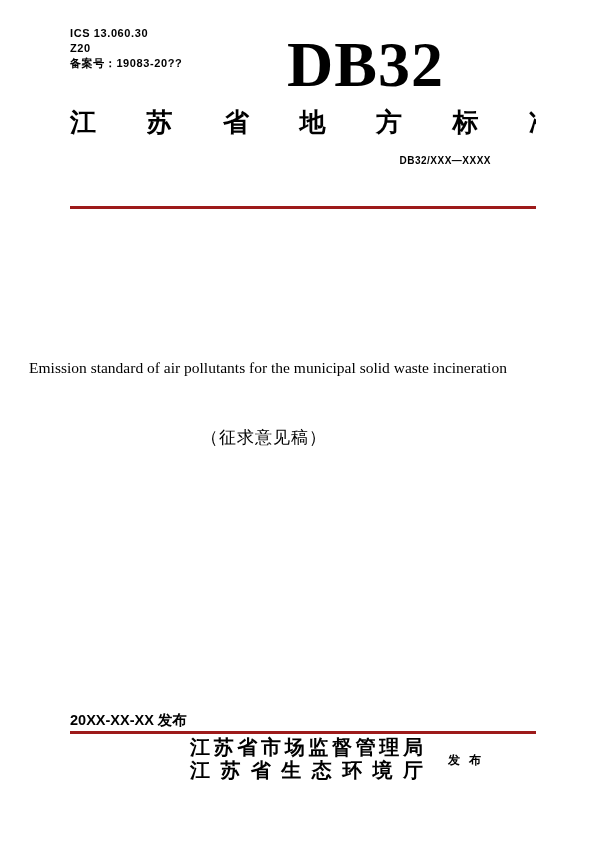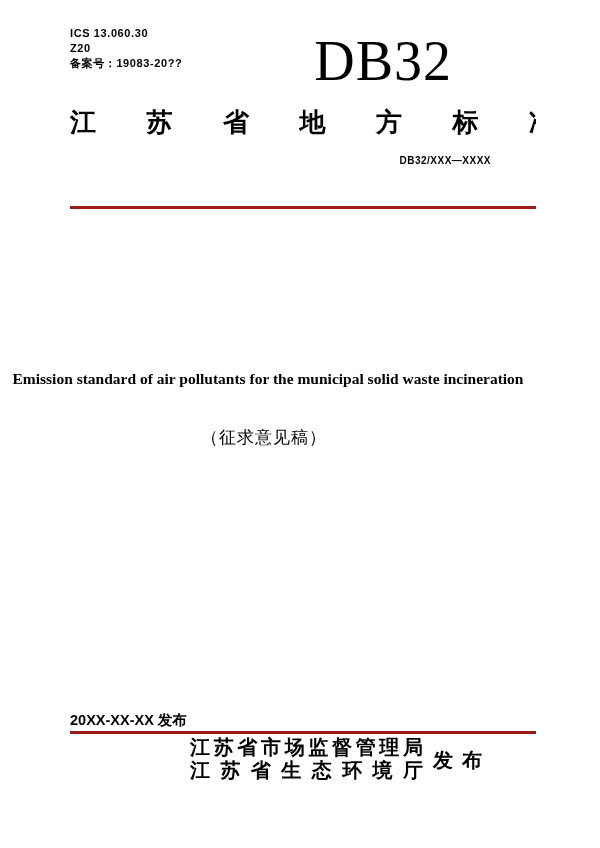--- a/index.html
+++ b/index.html
@@ -17,23 +17,23 @@
   .page{
     position:relative;width:536px;height:848px;background:var(--paper);overflow:hidden;
   }
   
   .ics-block{
     position:absolute;left:70px;top:26px;
     font-size:11px;line-height:15px;letter-spacing:0.6px;font-weight:600;
   }
   
   .db32-logo{
-    position:absolute;right:84px;top:33px;
+    position:absolute;right:92px;top:33px;
     font-family:"Liberation Serif","DejaVu Serif",serif;
-    font-weight:normal;font-size:56px;line-height:1;letter-spacing:1px;
+    font-weight:bold;font-size:64px;line-height:1;letter-spacing:1px;
   }
   
   .standard-name{
     position:absolute;left:70px;top:102px;width:485px;
     font-size:26px;line-height:40px;font-weight:600;
     text-align:justify;text-align-last:justify;
   }
   .doc-number{
     position:absolute;right:45px;top:155px;
     font-size:10px;letter-spacing:0.5px;font-weight:600;
@@ -42,24 +42,24 @@
     position:absolute;left:70px;width:485px;height:2.5px;
     background:var(--rule-red);
   }
   .rule-top{top:206px;}
   .rule-bottom{top:731px;}
   .title-cn{
     position:absolute;left:0;right:0;top:316px;
     text-align:center;font-size:29px;letter-spacing:1px;font-weight:600;
   }
   .title-en{
-    position:absolute;left:0;right:0;top:370px;
+    position:absolute;left:0;right:0;top:359px;
     text-align:center;
     font-family:"Liberation Serif","DejaVu Serif",serif;
-    font-size:15.5px;font-weight:700;
+    font-size:15.5px;font-weight:400;
   }
   .draft-note{
     position:absolute;left:0;right:8px;top:426px;
     text-align:center;
     font-family:Liberation Serif, serif;
     font-size:17px;letter-spacing:1px;
   }
   .dates-row{
     position:absolute;left:70px;top:711px;width:485px;
     display:flex;justify-content:space-between;
@@ -68,22 +68,22 @@
   .publisher-row{
     position:absolute;left:190px;top:736px;
     display:flex;align-items:center;
   }
   .publisher-lines{width:233px;}
   .publisher-line{
     font-size:20px;line-height:23px;font-weight:600;
     text-align:justify;text-align-last:justify;
   }
   .issue-label{
-    margin-left:10px;margin-top:2px;
-    font-size:20px;font-weight:600;letter-spacing:9px;white-space:nowrap;
+    margin-left:25px;margin-top:2px;
+    font-size:12px;font-weight:600;letter-spacing:9px;white-space:nowrap;
   }
 </style>
 </head>
 <body>
 
 <div class="page">
 
   <div class="ics-block">
     <div>ICS 13.060.30</div>
     <div>Z20</div>

